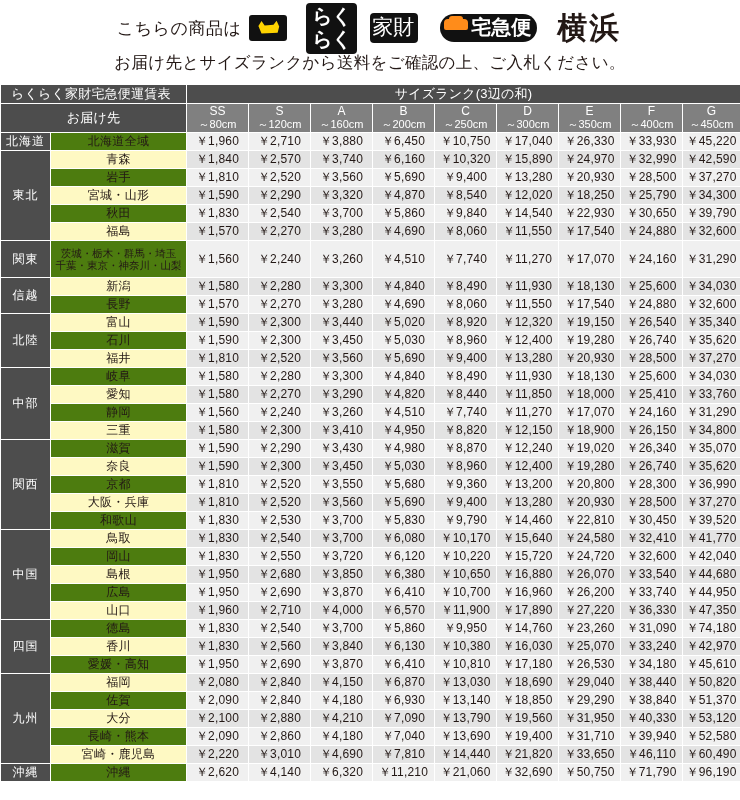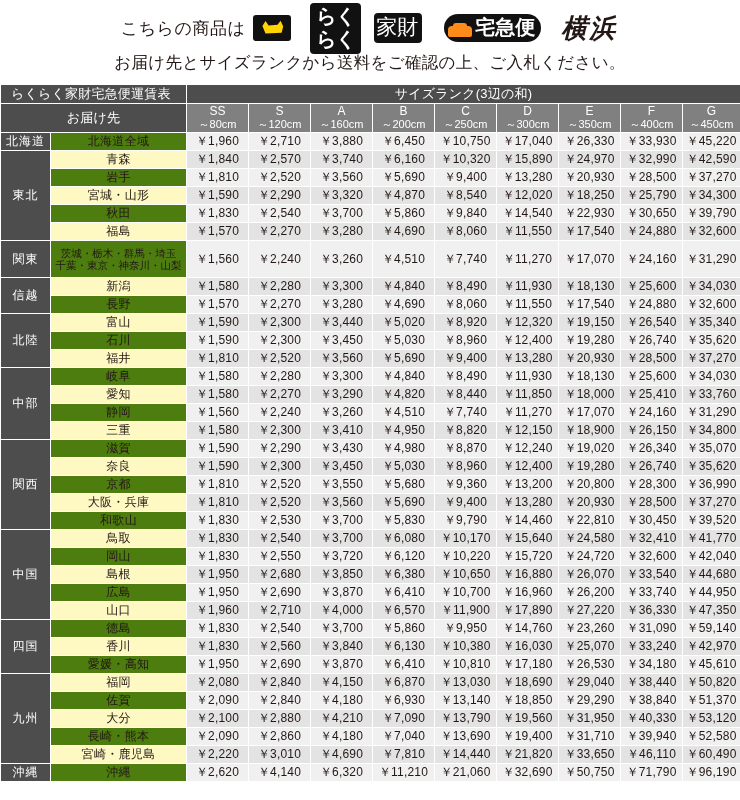--- a/index.html
+++ b/index.html
@@ -70,21 +70,21 @@
     color: #fff;
     font-size: 21px;
     font-weight: normal;
     padding: 2px 4px 3px 2px;
     border-radius: 4px;
     margin-left: -3px;
     line-height: 1.15;
   }
   .takkyubin {
     display: flex;
-    align-items: flex-end;
+    align-items: flex-start;
     background: #111;
     color: #fff;
     font-size: 20px;
     font-weight: bold;
     padding: 2px 6px 3px 4px;
     border-radius: 14px;
     margin-left: 6px;
     line-height: 1.15;
   }
   .sofa-icon {
@@ -103,25 +103,24 @@
   }
   .sofa-icon:after {
     content: "";
     position: absolute;
     left: 5px; top: 0px;
     width: 14px; height: 7px;
     background: #ff8c1a;
     border-radius: 3px 3px 0 0;
   }
   .region-name {
-    font-size: 26px;
+    font-size: 30px;
     font-weight: bold;
     letter-spacing: 2px;
     margin: 0 2px 0 12px;
-    font-style: italic;
   }
 
   
   .subtitle {
     text-align: center;
     font-size: 16.5px;
     letter-spacing: 0.3px;
     margin-bottom: 10px;
   }
 
@@ -594,21 +593,21 @@
           <td class="region-cell" rowspan="3">四国</td>
           <td class="pref-cell">徳島</td>
           <td class="val">￥1,830</td>
           <td class="val">￥2,540</td>
           <td class="val">￥3,700</td>
           <td class="val">￥5,860</td>
           <td class="val">￥9,950</td>
           <td class="val">￥14,760</td>
           <td class="val">￥23,260</td>
           <td class="val">￥31,090</td>
-          <td class="val">￥59,140</td>
+          <td class="val">￥74,180</td>
         </tr>
         <tr>
           <td class="pref-cell alt">香川</td>
           <td class="val alt">￥1,830</td>
           <td class="val alt">￥2,560</td>
           <td class="val alt">￥3,840</td>
           <td class="val alt">￥6,130</td>
           <td class="val alt">￥10,380</td>
           <td class="val alt">￥16,030</td>
           <td class="val alt">￥25,070</td>

